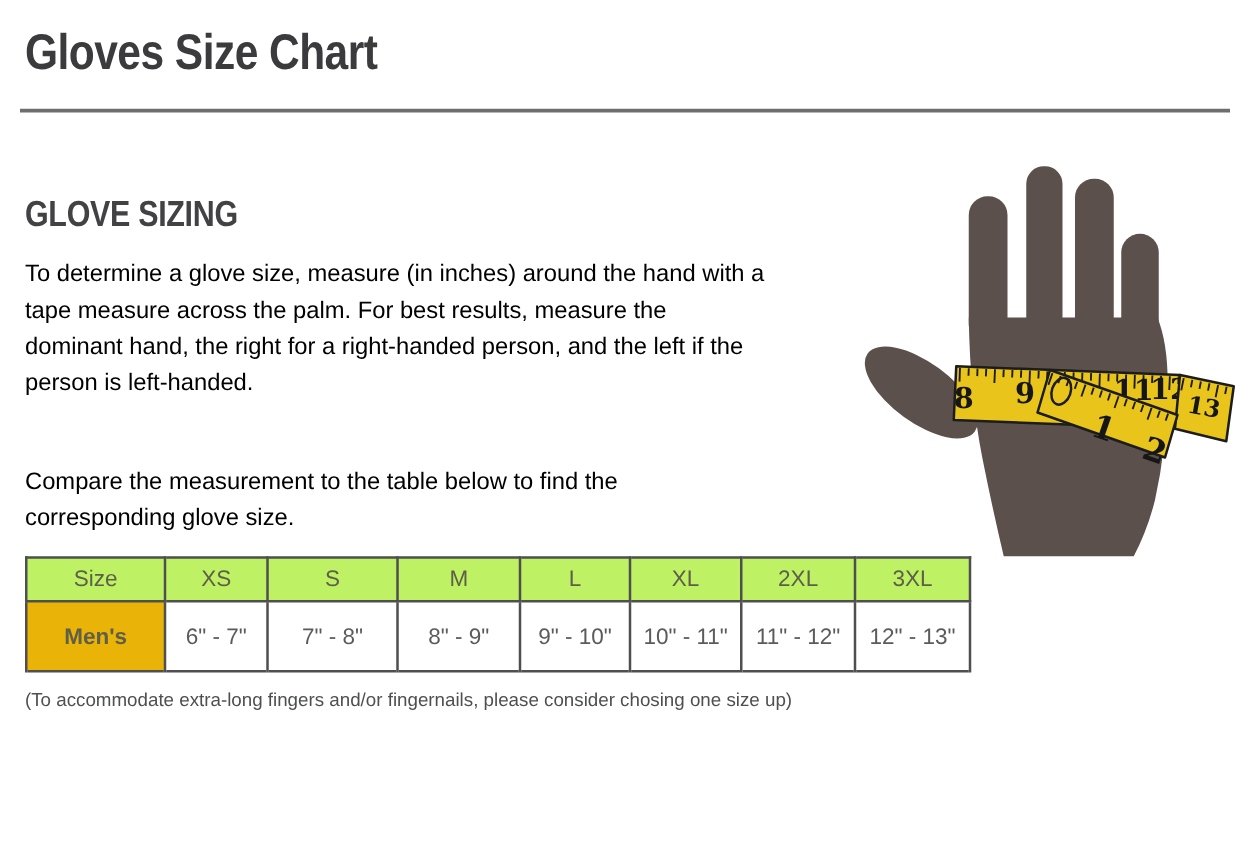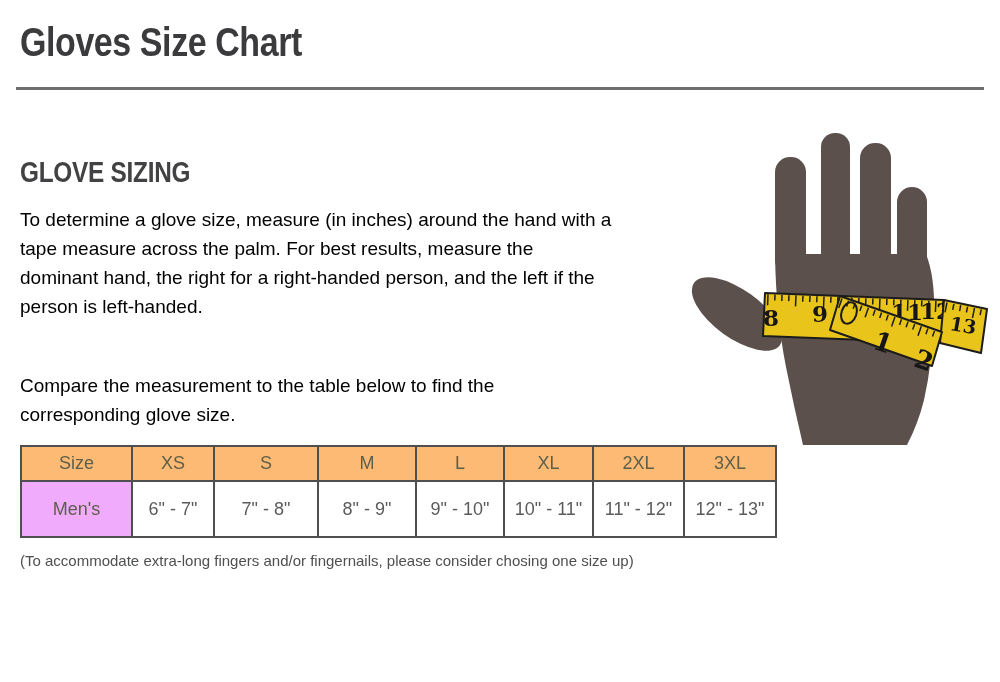--- a/index.html
+++ b/index.html
@@ -66,23 +66,23 @@
   .size-table th, .size-table td {
     border: 2px solid #4f4f4f;
     text-align: center;
     vertical-align: middle;
     font-weight: normal;
     font-size: 18px;
     color: #5b5b5b;
     padding: 0;
   }
   .size-table thead tr { height: 35px; }
-  .size-table thead th { background: #fdba74; color: #5f5f49; }
+  .size-table thead th { background: #bef264; color: #5f5f49; }
   .size-table tbody tr { height: 56px; }
-  .size-table tbody th { background: #f0abfc; color: #5f5f49; }
+  .size-table tbody th { background: #eab308; color: #5f5f49; font-weight: bold; }
   .size-table tbody th, .size-table tbody td {
     border-top: 1px solid #9b9b9b;
     border-bottom: 1px solid #9b9b9b;
   }
   .footnote {
     margin: 14px 0 0 20px;
     font-size: 15px;
     color: #4e4f51;
   }
 </style>

